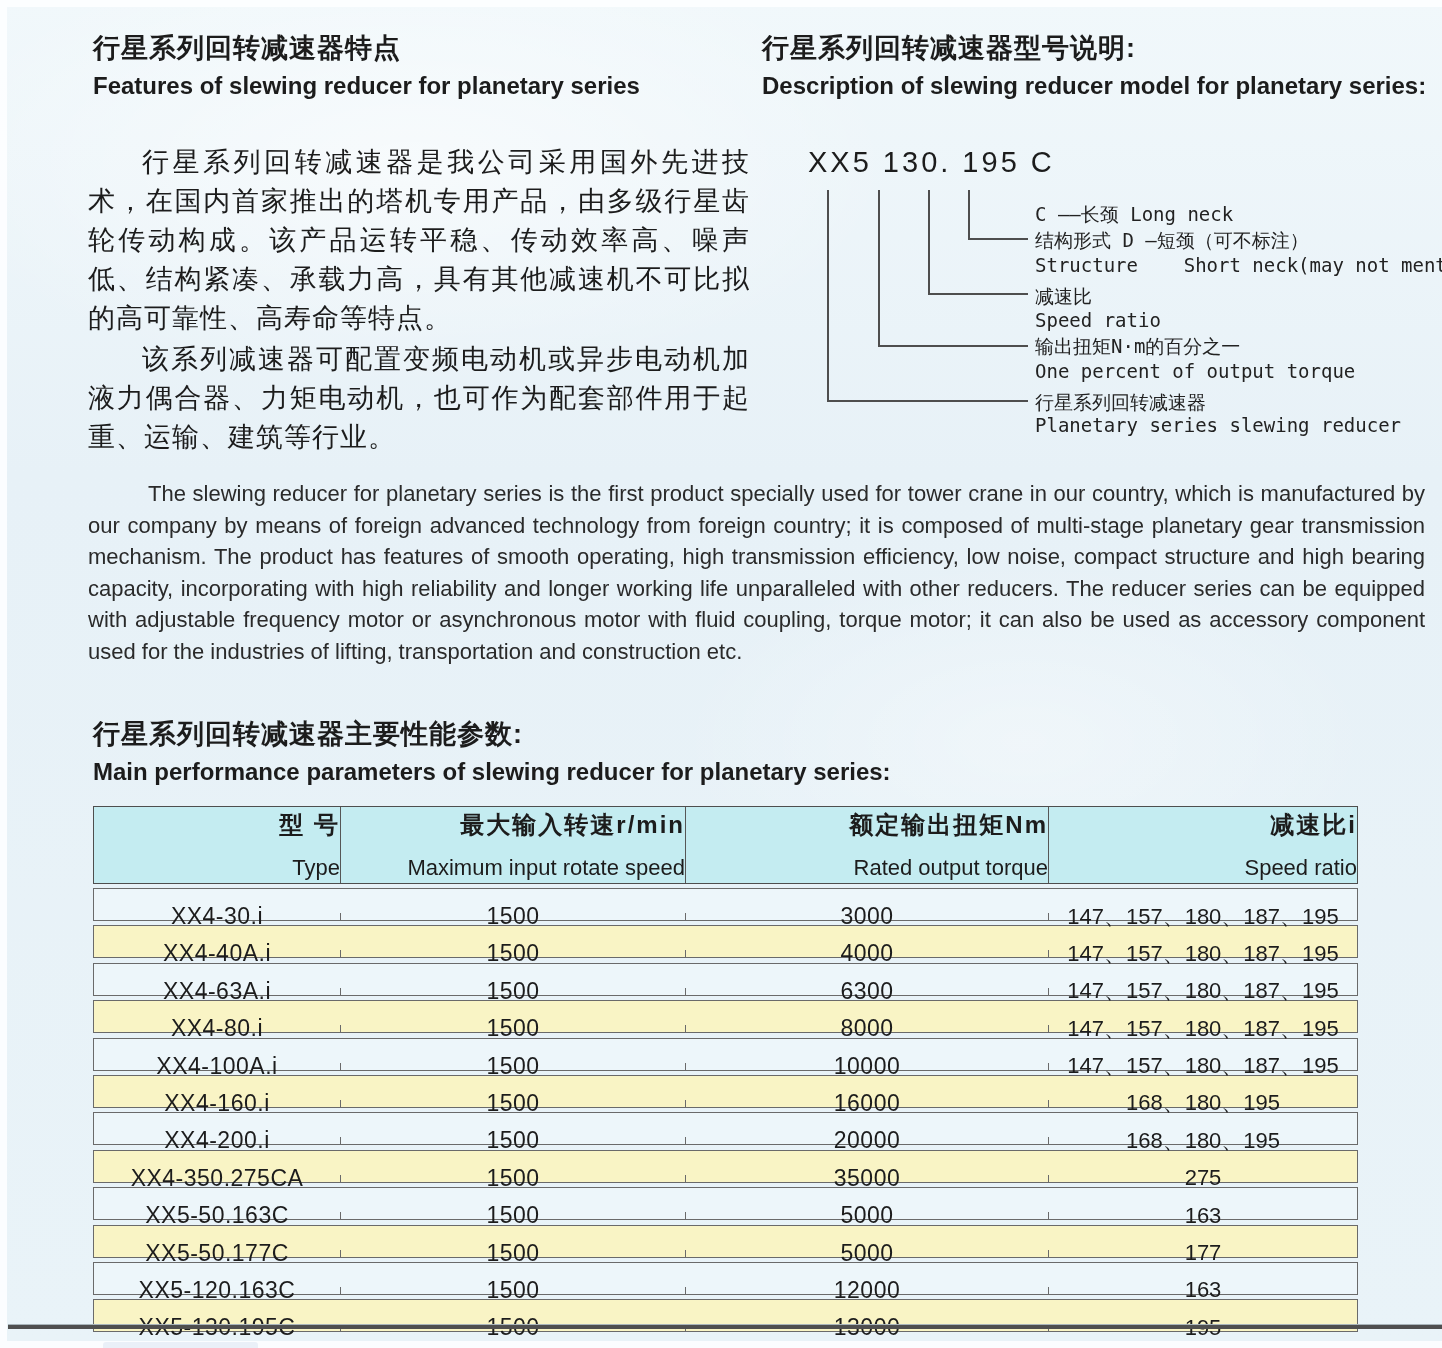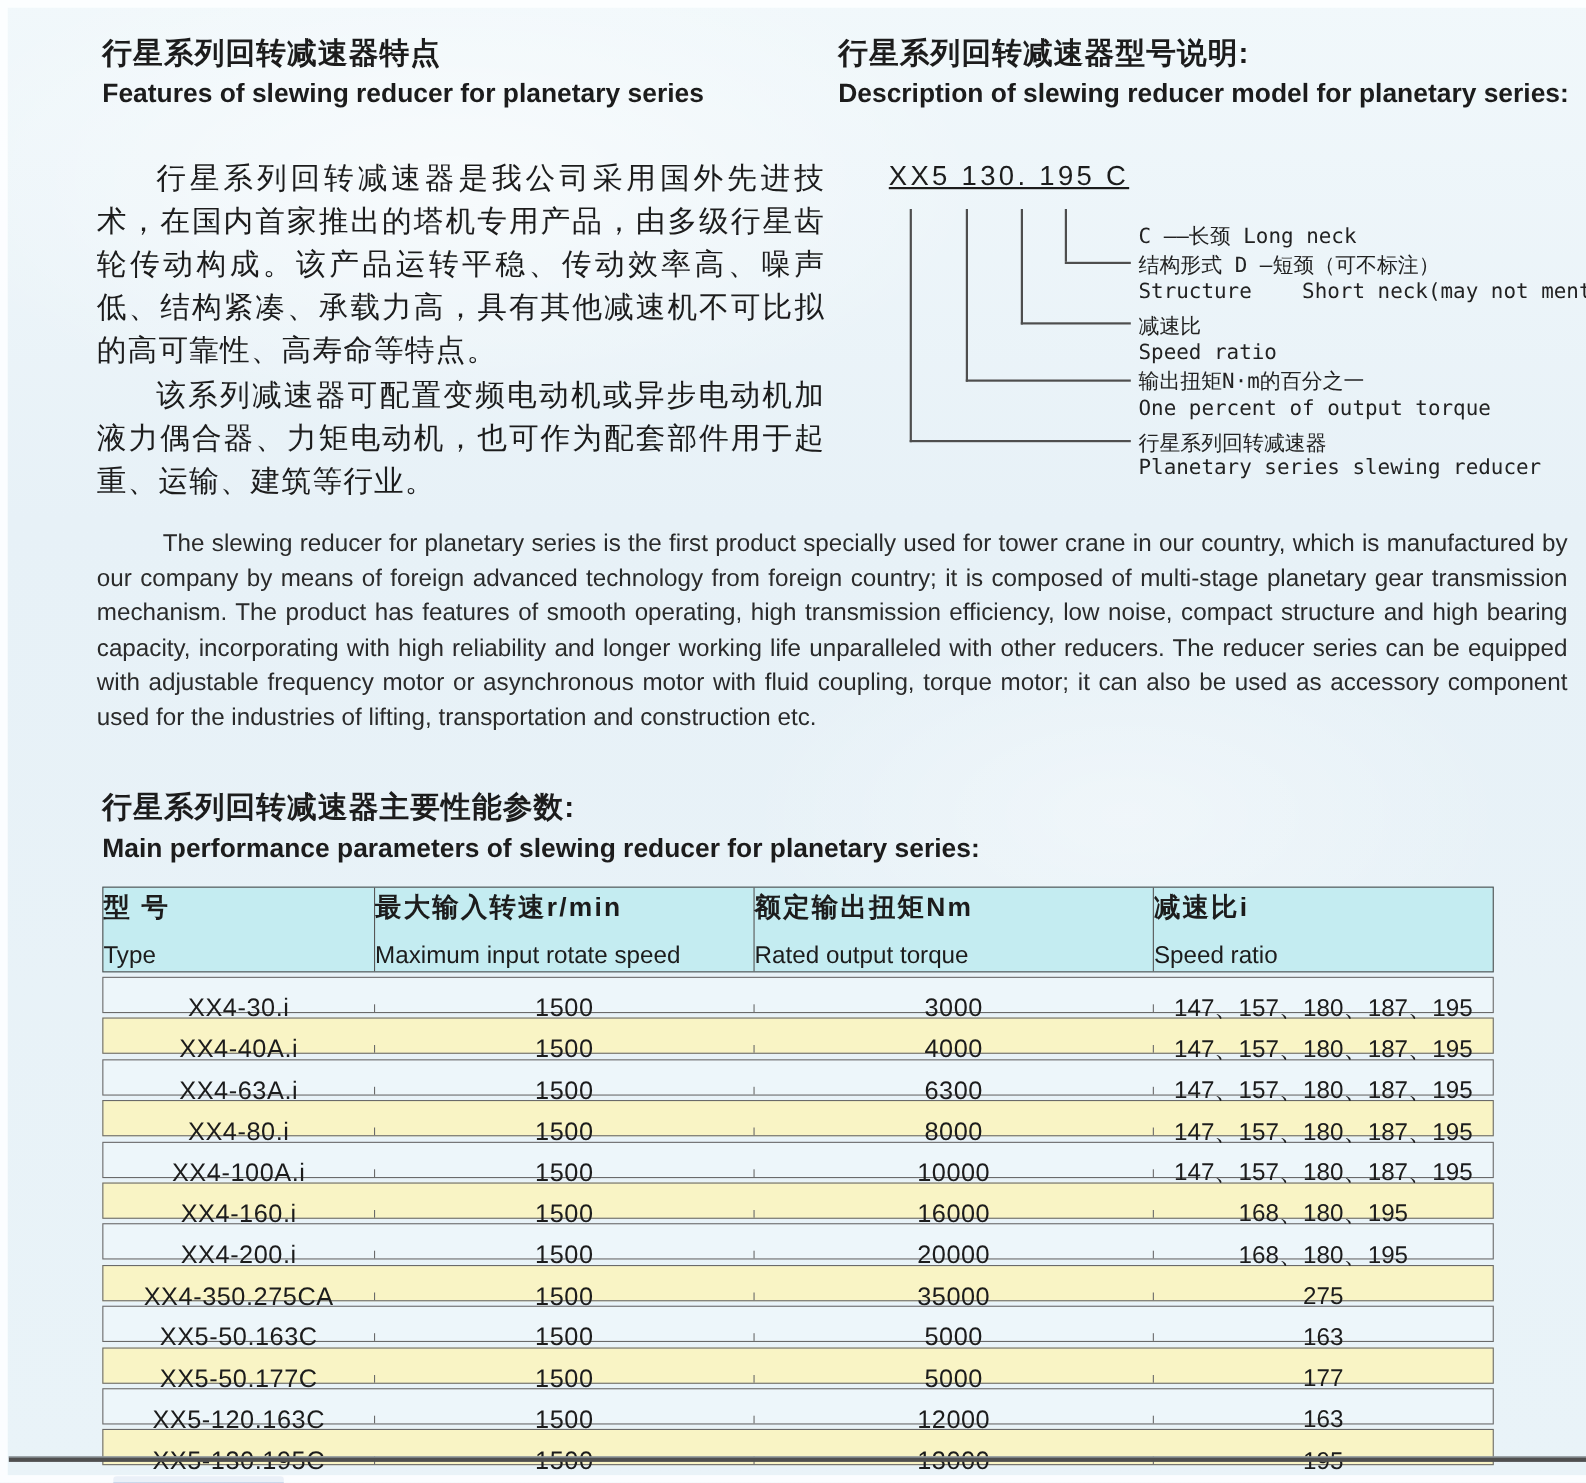--- a/index.html
+++ b/index.html
@@ -9,27 +9,27 @@
       radial-gradient(ellipse 700px 320px at 28% 12%, rgba(255,255,255,.55), rgba(255,255,255,0) 70%),
       radial-gradient(ellipse 500px 260px at 70% 55%, rgba(255,255,255,.35), rgba(255,255,255,0) 70%),
       linear-gradient(180deg,#f1f8fb 0%,#e7f1f7 35%,#e9f3f8 100%); padding-left: 21px;}
   .frame{position:absolute;inset:0;border:7px solid rgba(253,254,255,.9);pointer-events:none;z-index:5;}
   .abs{position:absolute;}
   .h-cn{font-size:27px;font-weight:bold;letter-spacing:1px;}
   .h-en{font-size:24px;font-weight:bold;}
   .para-cn{font-size:27px;line-height:39px;text-align:justify;letter-spacing:1px;}
   .indent2{text-indent:2em;}
   .intro{font-size:22px;line-height:31.5px;text-align:justify;text-align-last:left;text-indent:60px;color:#2a2a2a;}
-  .model-code{font-size:25px;letter-spacing:3px;font-weight:500;text-decoration:underline;}
+  .model-code{font-size:29px;letter-spacing:3px;font-weight:500;}
   .dline{position:absolute;background:#4e4e4e;}
   .dlabel{position:absolute;font-family:"DejaVu Sans Mono",monospace;font-size:19px;white-space:pre;color:#222;}
   
   .ptable{position:absolute;left:93px;top:806px;width:1265px;}
   .thead{display:flex;background:var(--header-bg,#c4ecf1);border:1px solid #4e4e4e;height:76px;margin-bottom:4px;}
-  .hcell{display:flex;flex-direction:column;justify-content:center;align-items:flex-start;border-right:1px solid #565656;box-sizing:border-box;}
+  .hcell{display:flex;flex-direction:column;justify-content:center;align-items:flex-end;border-right:1px solid #565656;box-sizing:border-box;}
   .hcell:last-child{border-right:none;}
   .hcell .cn{font-size:24px;font-weight:bold;letter-spacing:2px;}
   .hcell .en{font-size:22px;margin-top:14px;}
   .trow{display:flex;height:31px;align-items:stretch;border:1px solid #6a6a6a;margin-bottom:4.4px;background:var(--row-bg,#edf6fa);}
   .trow.alt{background:var(--row-alt-bg,#f9f4c5);}
   .tcell{display:flex;align-items:center;justify-content:center;font-size:23px;border-right:1px solid #6a6a6a;box-sizing:border-box;letter-spacing:.5px;margin-top:24px;}
   .tcell:last-child{border-right:none;font-size:22px;letter-spacing:0;}
   .c0{width:247px;}.c1{width:345px;}.c2{width:363px;}.c3{width:308px;flex:1;}
   .bottom-rule{position:absolute;left:8px;right:8px;top:1324px;height:4px;background:#4f4f4f;border-top:1px solid #a8b4ba;}
   .blue-frag{position:absolute;left:103px;top:1342px;width:155px;height:6px;background:var(--accent,#4170b4);border-radius:3px 3px 0 0;}

